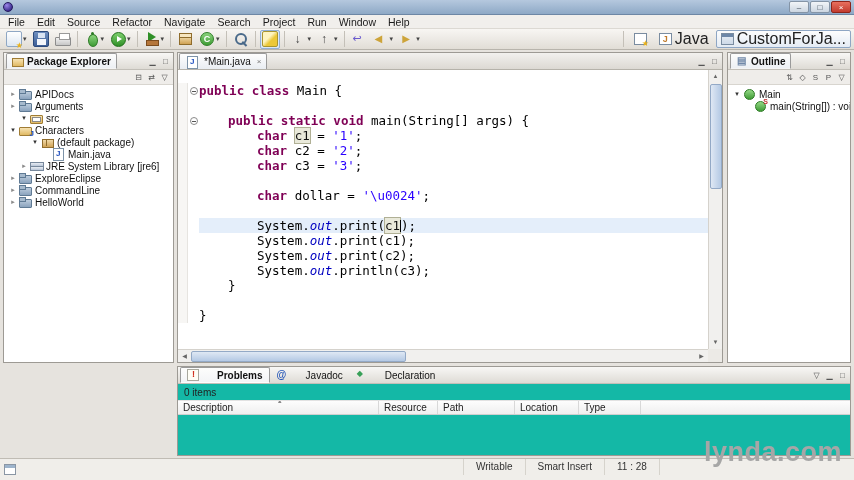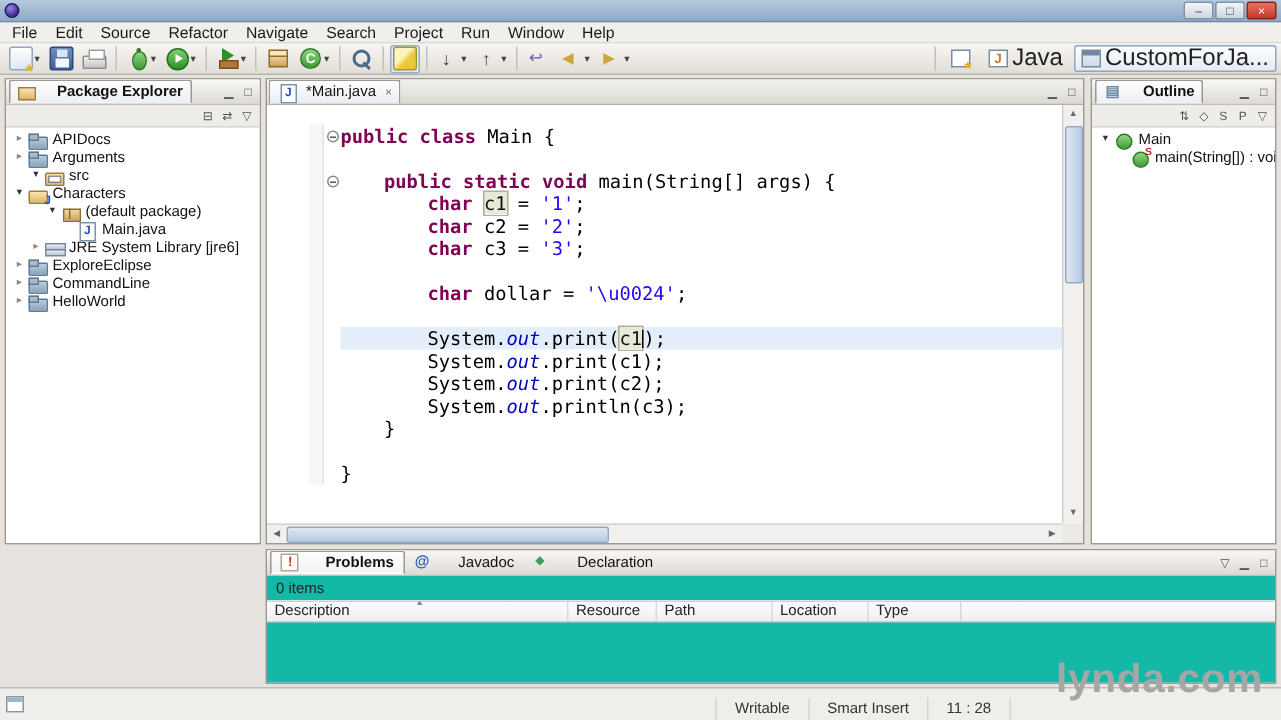--- a/index.html
+++ b/index.html
@@ -82,31 +82,31 @@
   
   .workspace{position:absolute;left:0;top:50px;width:854px;bottom:22px;background:#e6e3de;}
   .panel{position:absolute;background:#fff;border:1px solid #9d9a94;}
   .panel-pe{left:3px;top:2px;width:171px;height:311px;}
   .panel-ed{left:177px;top:2px;width:546px;height:311px;}
   .panel-ol{left:727px;top:2px;width:124px;height:311px;}
   .panel-pr{left:177px;top:316px;width:674px;height:90px;}
 
   .view-header{height:17px;display:flex;align-items:flex-end;background:linear-gradient(#f8f7f5,#dedbd5);
     border-bottom:1px solid #c2bfb8;padding-left:2px;position:relative;}
-  .vtab{display:flex;align-items:center;gap:14px;height:16px;padding:0 5px;font-size:10px;white-space:nowrap;}
+  .vtab{display:flex;align-items:center;gap:3px;height:16px;padding:0 5px;font-size:10px;white-space:nowrap;}
   .vtab.active{background:linear-gradient(#fdfdfc,#edf0f4);border:1px solid #9a9a9a;border-bottom-color:#f4f4f4;
     border-radius:2px 2px 0 0;font-weight:bold;}
   .ph-btns{position:absolute;right:1px;top:2px;display:flex;}
   .mic{width:13px;height:13px;font-size:8px;line-height:13px;text-align:center;color:#555;}
   .view-toolbar{height:15px;background:#efedea;border-bottom:1px solid #d8d5cf;
     display:flex;justify-content:flex-end;align-items:center;padding-right:2px;}
 
   
   .tree{position:absolute;left:0;right:0;top:33px;bottom:0;background:#fff;overflow:hidden;padding-top:2px;}
-  .trow{display:flex;align-items:flex-start;height:12px;font-size:10px;white-space:nowrap;}
+  .trow{display:flex;align-items:center;height:12px;font-size:10px;white-space:nowrap;}
   .exp{width:10px;flex:none;font-size:7px;text-align:center;color:#8a8a8a;}
   .exp.expanded{color:#333;}
   .tlabel{margin-left:2px;color:#111;}
 
   .tico{position:relative;display:inline-block;width:15px;height:12px;flex:none;}
   .tico-project-closed::before{content:"";position:absolute;left:1px;top:3px;width:11px;height:7px;
     background:linear-gradient(#bcccdd,#8ba3bd);border:1px solid #5f7a94;border-radius:1px;}
   .tico-project-closed::after{content:"";position:absolute;left:1px;top:1px;width:5px;height:3px;background:#a7bacd;border:1px solid #5f7a94;}
   .tico-project-open::before{content:"";position:absolute;left:1px;top:3px;width:11px;height:7px;
     background:linear-gradient(#f7e3b3,#e0b963);border:1px solid #a07c34;border-radius:1px;}
@@ -129,21 +129,21 @@
     background:linear-gradient(#94d886,#3f9c35);border:1px solid #2c7a24;}
   .tico-method-static::after{content:"S";position:absolute;right:0;top:-2px;font:bold 7px "Liberation Sans",sans-serif;color:#c03030;}
 
   
   .etabs{height:17px;background:linear-gradient(#f2f1ee,#dcd9d3);border-bottom:1px solid #b5b2aa;
     display:flex;align-items:flex-end;padding-left:1px;position:relative;}
   .etab{height:16px;display:flex;align-items:center;gap:4px;padding:0 5px;font-size:10px;
     background:linear-gradient(#fefefe,#e9edf2);border:1px solid #9a9a9a;border-bottom:none;border-radius:2px 2px 0 0;}
   .tab-close{font-size:8px;color:#777;margin-left:2px;}
   .editor-body{position:absolute;left:0;right:14px;top:17px;bottom:13px;background:#fff;overflow:hidden;padding-top:13px;}
-  .cl{display:flex;height:15px;margin-left:28px;}
+  .cl{display:flex;height:15px;}
   .ann{width:10px;flex:none;background:#f7f6f4;border-right:1px solid #e6e4e0;}
   .fold{width:11px;flex:none;background:#fff;display:flex;align-items:center;justify-content:center;}
   .fm{display:inline-block;width:8px;height:8px;border:1px solid #8a8a8a;border-radius:50%;background:#fff;position:relative;}
   .fm::after{content:"";position:absolute;left:1px;top:3px;width:4px;height:1px;background:#555;}
   .ct{flex:1;font-family:"DejaVu Sans Mono","Liberation Mono",monospace;font-size:12.5px;line-height:15px;white-space:pre;}
   .ct.cur{background:#e4eefa;}
   .ind{display:inline-block;}
   .tk-kw{color:#7f0055;font-weight:bold;}
   .tk-p{color:#000;}
   .tk-str{color:#2a00ff;}
@@ -181,21 +181,21 @@
     background:linear-gradient(#fdfdfd,#efefef);}
   .pcol{position:relative;font-size:10px;color:#222;padding:1px 5px;border-right:1px solid #d8d8d8;overflow:hidden;}
   .pcol0{width:201px;} .pcol1{width:59px;} .pcol2{width:77px;} .pcol3{width:64px;} .pcol4{width:62px;}
   .pr-fill{flex:1;border-right:none;}
   .sort{position:absolute;left:50%;top:-4px;font-size:7px;color:#888;}
 
   
   .statusbar{position:absolute;left:0;bottom:0;width:854px;height:22px;background:#f0eeea;border-top:1px solid #c0bcb4;}
   .sb-icon{position:absolute;left:4px;top:5px;width:12px;height:11px;background:#fff;border:1px solid #8a96a4;}
   .sb-icon::before{content:"";position:absolute;left:0;top:0;right:0;height:3px;background:#9db4cc;}
-  .sb-fields{position:absolute;left:461px;top:0;height:22px;display:flex;align-items:flex-end;padding-left:16px;}
+  .sb-fields{position:absolute;left:447px;top:0;height:22px;display:flex;align-items:flex-start;padding-left:16px;}
   .sb-field{font-size:10px;color:#333;padding:0 12px;border-left:1px solid #d6d3cc;height:16px;line-height:16px;}
   .sb-field.empty{width:14px;padding:0;}
 
   .watermark{position:absolute;right:12px;top:437px;font-size:27px;font-weight:bold;color:#a6a6a6;
     letter-spacing:0.5px;z-index:50;font-family:"Liberation Sans",sans-serif;}
 </style>
 </head>
 <body>
 
 <div id="app">

